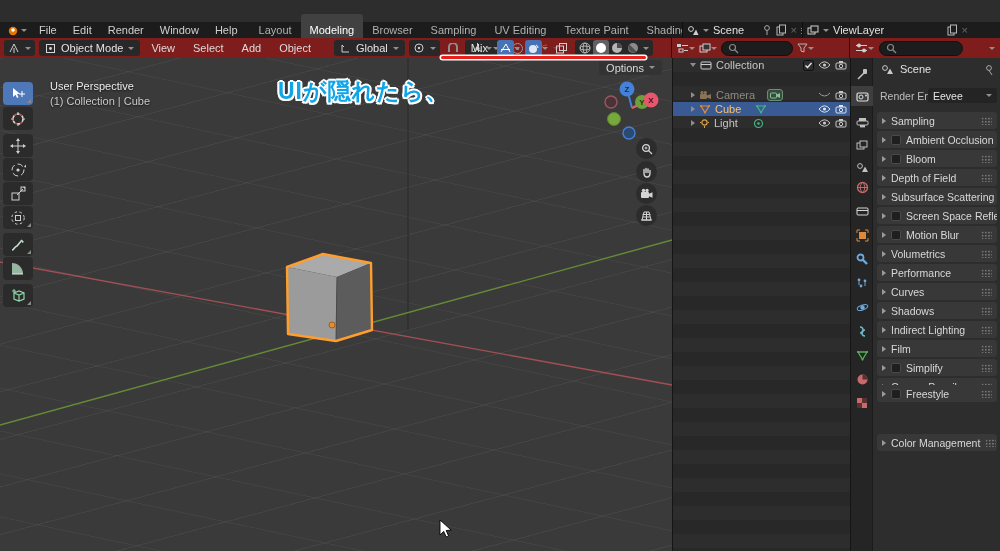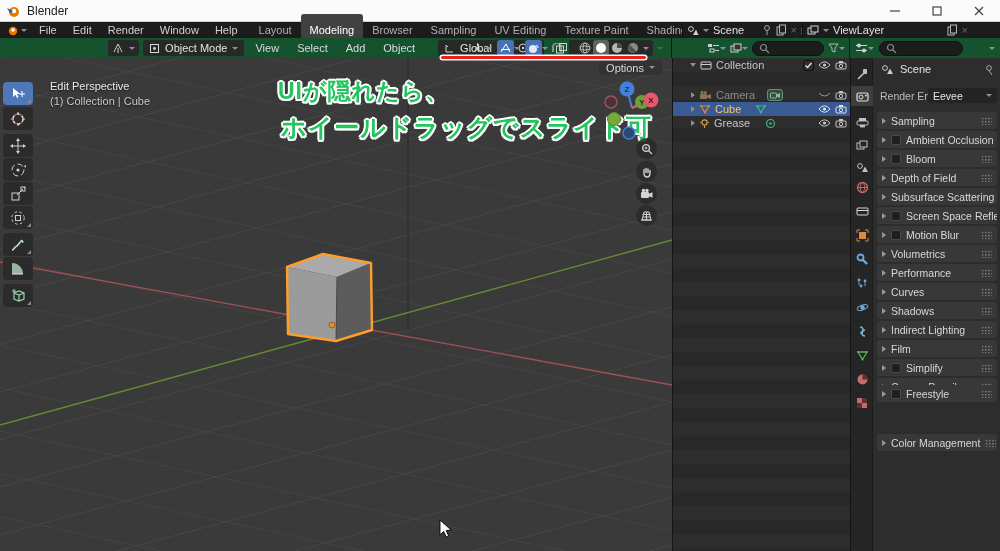--- a/index.html
+++ b/index.html
@@ -21,37 +21,37 @@
   .logo-btn{padding:0 4px 0 6px;gap:3px;}
   .tabs{display:flex;height:32px;margin-left:4px;}
   .tab{padding:0 9px;display:flex;align-items:center;color:#b0b0b0;white-space:nowrap;}
   .tab.active{background:#414141;color:#ffffff;border-radius:3px 3px 0 0;}
   .tab.cut{max-width:50px;overflow:hidden;}
   .idwidget{position:absolute;top:22px;height:16px;background:#1c1c1c;border-left:1px solid #0e0e0e;display:flex;align-items:center;gap:4px;padding:0 4px;}
   .idwidget .val{flex:1;color:#e0e0e0;}
   .ghost{opacity:.4;}
   
   .toolheader{position:absolute;top:38px;left:0;width:1000px;height:20px;display:flex;}
-  .th-seg{height:20px;background:#14532d;border-right:1px solid #161616;position:relative;display:flex;align-items:center;justify-content:flex-end;}
+  .th-seg{height:20px;background:#7f1d1d;border-right:1px solid #161616;position:relative;display:flex;align-items:center;}
   .btn{background:#282828;border-radius:3px;height:16px;display:inline-flex;align-items:center;padding:0 6px;gap:5px;color:#e3e3e3;}
   .menu-txt{padding:0 7px;color:#dcdcdc;}
   .tgl{width:17px;height:16px;border-radius:3px;display:inline-flex;align-items:center;justify-content:center;}
   .tgl.on{background:#4772b3;}
   .shadegrp{display:flex;background:#282828;border-radius:3px;height:16px;align-items:center;padding:0 2px;}
   .shadegrp .cell{width:16px;height:16px;display:flex;align-items:center;justify-content:center;border-radius:3px;}
   .shadegrp .cell.active{background:#616161;}
   
   .viewport{position:absolute;top:58px;left:0;width:672px;height:493px;background:#3a3a3a;overflow:hidden;}
   .gridfloor{position:absolute;inset:0;
     background-image:
       repeating-linear-gradient(165deg, rgba(200,200,200,0.07) 0 1px, transparent 1px 46px),
       repeating-linear-gradient(192deg, rgba(200,200,200,0.055) 0 1px, transparent 1px 42px);}
   .vp-label1{position:absolute;left:50px;top:22px;color:#ececec;text-shadow:0 1px 2px rgba(0,0,0,.7);}
   .vp-label2{position:absolute;left:50px;top:37px;color:#c9c9c9;text-shadow:0 1px 2px rgba(0,0,0,.7);}
-  .jp{position:absolute;font-weight:bold;color:#22c55e;letter-spacing:1px;white-space:nowrap;
+  .jp{position:absolute;font-weight:bold;color:#0ea5e9;letter-spacing:1px;white-space:nowrap;
       text-shadow:-2px 0 0 #fff,2px 0 0 #fff,0 -2px 0 #fff,0 2px 0 #fff,-1.5px -1.5px 0 #fff,1.5px 1.5px 0 #fff,-1.5px 1.5px 0 #fff,1.5px -1.5px 0 #fff;}
   .jp1{left:278px;top:18px;font-size:23px;}
   .jp2{left:281px;top:53px;font-size:25px;}
   .toolcol{position:absolute;left:3px;top:0;width:32px;}
   .tool{position:absolute;left:0;width:30px;height:23px;border-radius:4px;background:#2b2b2b;display:flex;align-items:center;justify-content:center;}
   .tool.active{background:#4f78b8;}
   .tool.more::after{content:"";position:absolute;right:2px;bottom:2px;width:0;height:0;border-left:4px solid transparent;border-bottom:4px solid #8a8a8a;}
   .navbtn{position:absolute;left:636px;width:21px;height:21px;border-radius:50%;background:rgba(42,42,42,.88);display:flex;align-items:center;justify-content:center;}
   .options{position:absolute;top:2px;right:10px;height:15px;background:#333333;border-radius:3px;display:flex;align-items:center;padding:0 7px;gap:5px;color:#d8d8d8;}
   .redline{position:absolute;left:441px;top:56px;width:205px;height:3px;background:#e8211c;border-radius:2px;box-shadow:0 0 0 1.5px #ffffff;z-index:30;}
@@ -82,44 +82,20 @@
   .ch{width:0;height:0;border-top:3px solid transparent;border-bottom:3px solid transparent;border-left:4px solid #9a9a9a;flex:none;}
   .pcb{width:10px;height:10px;background:#1f1f1f;border:1px solid #4a4a4a;border-radius:2px;flex:none;}
   .dots{width:11px;height:8px;margin-left:auto;flex:none;background-image:radial-gradient(#777 0.8px, transparent 1.1px);background-size:3.2px 3.2px;}
   .f10{font-size:10.5px;}
 </style>
 </head>
 <body>
 
 <div id="app">
 
-  <div class="titlebar">
-    <svg width="14" height="14" style="margin-left:6px">
-        <circle cx="8" cy="8" r="5" fill="#ea7600"></circle>
-        <circle cx="8" cy="7" r="2.2" fill="#fff"></circle>
-        <path d="M1 4 L7 7 L4 9 Z" fill="#2b5f8a"></path>
-      </svg>
-    <span class="tlabel">Blender</span>
-    <div class="wctrl" style="right:84px">
-        <svg width="10" height="10">
-          <line x1="0" y1="5" x2="10" y2="5" stroke="#444" stroke-width="1.2"></line>
-        </svg>
-      </div>
-    <div class="wctrl" style="right:42px">
-        <svg width="10" height="10">
-          <rect x="1" y="1" width="8" height="8" fill="none" stroke="#444" stroke-width="1.2"></rect>
-        </svg>
-      </div>
-    <div class="wctrl" style="right:0">
-        <svg width="10" height="10">
-          <line x1="1" y1="1" x2="9" y2="9" stroke="#444" stroke-width="1.2"></line>
-          <line x1="9" y1="1" x2="1" y2="9" stroke="#444" stroke-width="1.2"></line>
-        </svg>
-      </div>
-  </div>
 
   <div class="menubar">
     <div class="m-item logo-btn">
       <svg width="12" height="12">
           <circle cx="7" cy="7" r="4.2" fill="#ea7600"></circle>
           <circle cx="7" cy="6" r="1.8" fill="#fff"></circle>
         </svg>
         <span class="cv"></span>
     </div>
     <div class="m-item">File</div>
@@ -363,25 +339,24 @@
       <polygon points="287,209 323,196 371,205 337,219" fill="#aaaaaa"></polygon>
       <polygon points="287,209 337,219 336,283 288,276" fill="#9b9b9b"></polygon>
       <polygon points="337,219 371,205 372,272 336,283" fill="#5c5c5c"></polygon>
       <polyline points="337,219 336,283" stroke="#4a4a4a" stroke-width="1"></polyline>
       <polygon points="287,209 323,196 371,205 372,272 336,283 288,276" fill="none" stroke="#ff9e2c" stroke-width="2.4" stroke-linejoin="round"></polygon>
       <circle cx="332" cy="267" r="3" fill="#e78b2d" stroke="#9c5f1e" stroke-width="1"></circle>
 
       <path d="M440 462 l0 15 l3.7 -3.6 l2.5 5.6 l2.4 -1.1 l-2.4 -5.4 l5 -0.4 Z" fill="#ffffff" stroke="#000" stroke-width="0.9"></path>
     </svg>
 
-    <div class="vp-label1">Edit Perspective</div>
+    <div class="vp-label1">User Perspective</div>
     <div class="vp-label2">(1) Collection | Cube</div>
 
     <div class="jp jp1">UIが隠れたら、</div>
-    <div class="jp jp2">ホイールドラッグでスライド可</div>
 
     <div class="toolcol">
       <div class="tool active more" style="top:24px">
           <svg width="16" height="14">
             <path d="M3 1 L3 10 L5.5 7.8 L7 11 L8.5 10.2 L7 7 L10 6.8 Z" fill="#fff"></path>
             <line x1="12" y1="4" x2="12" y2="10" stroke="#fff"></line>
             <line x1="9" y1="7" x2="15" y2="7" stroke="#fff"></line>
           </svg>
         </div>
       <div class="tool" style="top:49px">
@@ -572,21 +547,21 @@
       </span>
     </div>
     <div class="orow" style="top:58px;padding-left:18px;">
       <span class="tri-r"></span>
       <svg width="11" height="11">
           <circle cx="5.5" cy="4.5" r="2.6" fill="none" stroke="#d7a24a" stroke-width="1.2"></circle>
           <line x1="5.5" y1="8" x2="5.5" y2="10" stroke="#d7a24a"></line>
           <line x1="1" y1="4.5" x2="2" y2="4.5" stroke="#d7a24a"></line>
           <line x1="9" y1="4.5" x2="10" y2="4.5" stroke="#d7a24a"></line>
         </svg>
-      <span class="oname">Grease</span>
+      <span class="oname">Light</span>
       <svg width="11" height="11" style="margin-left:11px">
           <circle cx="5.5" cy="5.5" r="4" fill="none" stroke="#43b581" stroke-width="1.2"></circle>
           <circle cx="5.5" cy="5.5" r="1.3" fill="#43b581"></circle>
         </svg>
       <span class="rowicons">
         <svg width="13" height="10">
             <path d="M1 5 Q6.5 -1.5 12 5 Q6.5 11.5 1 5Z" fill="none" stroke="#c8c8c8"></path>
             <circle cx="6.5" cy="5" r="1.6" fill="#c8c8c8"></circle>
           </svg>
         <svg width="12" height="10">

